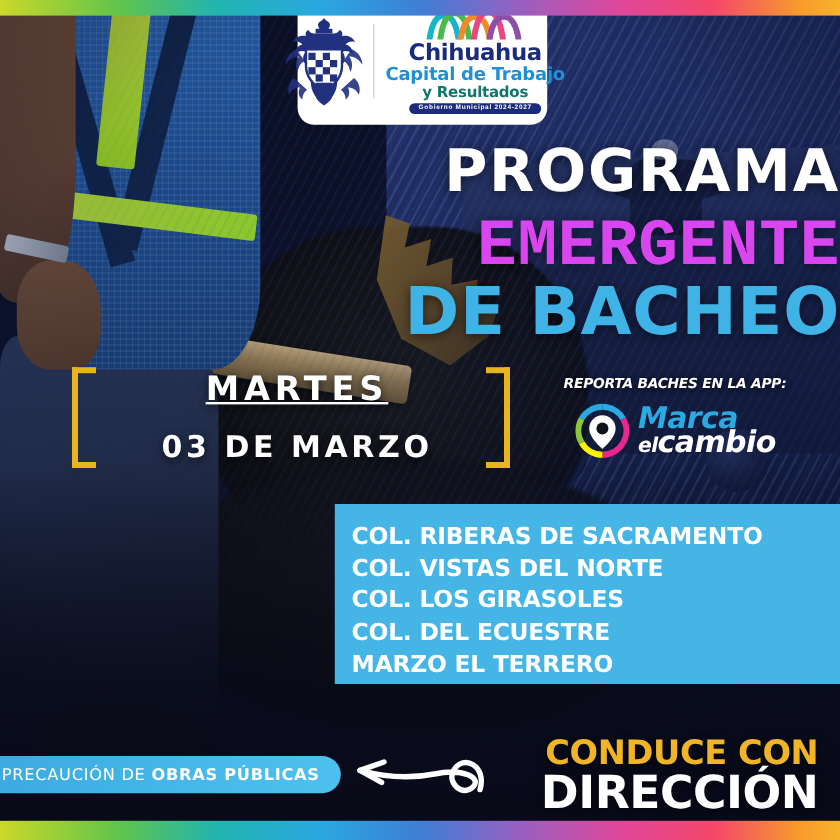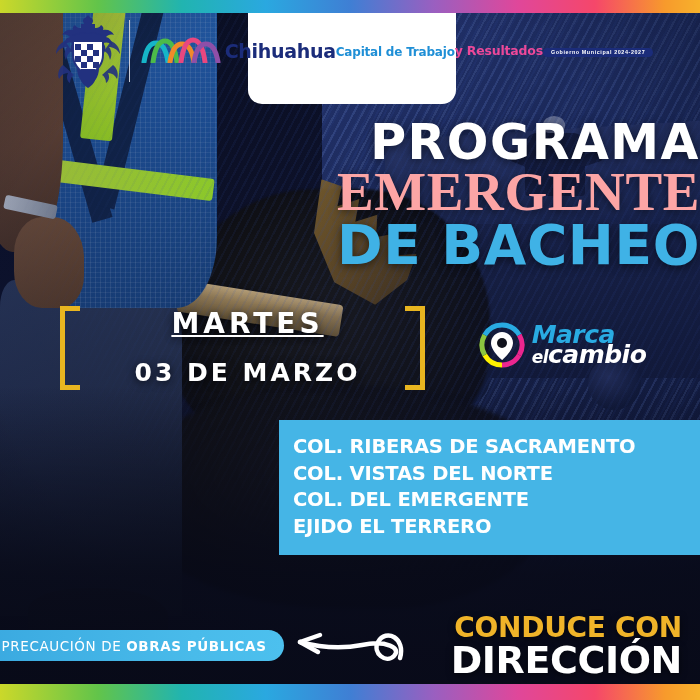--- a/index.html
+++ b/index.html
@@ -126,40 +126,40 @@
                #3f7fd4 50%,#9a5fc0 62%,#e0479a 74%,#f5476a 85%,#f79a2c 95%,#f7b22c 100%); }
   .rainbow.top { top:0; }
   .rainbow.bottom { bottom:0; height:16px; }
 
   
   .logo-card { position:absolute; left:248px; top:0; width:208px; height:104px;
     background:#fff; border-radius:0 0 14px 14px; z-index:35;
     display:flex; align-items:center; justify-content:center; gap:0; padding:8px 10px 10px; }
   .shield { width:74px; height:80px; position:relative; flex:0 0 auto; }
   .logo-sep { width:1px; height:62px; background:#c9ccd8; margin:0 9px 0 4px; flex:0 0 auto; }
-  .logo-text { display:flex; align-items:center; justify-content:center;
+  .logo-text { display:flex; flex-direction:column; align-items:center; justify-content:center;
     line-height:1; flex:0 0 auto; }
   .arch { width:86px; height:26px; margin-bottom:2px; }
   .chi-name { font-size:19px; font-weight:bold; color:#1b2c7a; letter-spacing:-.3px;
     font-family:"DejaVu Sans", sans-serif; }
-  .chi-sub1 { font-size:12px; font-weight:bold; color:#1f8fd6; margin-top:1px;
+  .chi-sub1 { font-size:15px; font-weight:bold; color:#1f8fd6; margin-top:1px;
     font-family:"DejaVu Sans", sans-serif; letter-spacing:-.2px; }
-  .chi-sub2 { font-size:12.5px; font-weight:bold; color:#ec4899; margin-top:1px;
+  .chi-sub2 { font-size:12.5px; font-weight:bold; color:#0f766e; margin-top:1px;
     font-family:"DejaVu Sans", sans-serif; letter-spacing:-.2px; }
   .chi-gov { margin-top:3px; background:#1b2c7a; color:#fff; font-size:5.4px;
     font-weight:bold; letter-spacing:.6px; padding:2px 8px; border-radius:6px;
     white-space:nowrap; }
 
   
   .headline { position:absolute; left:0; right:0; top:120px; text-align:right; z-index:30;
     line-height:.92; }
   .h-1 { font-size:49px; font-weight:bold; color:#ffffff; letter-spacing:1.5px;
     font-family:"DejaVu Sans", sans-serif; text-shadow:0 2px 10px rgba(0,0,0,.55); }
-  .h-2 { font-size:55px; font-weight:bold; color:#fca5a5; letter-spacing:.6px; margin-top:2px;
-    font-family:Liberation Serif, serif; text-shadow:0 2px 10px rgba(0,0,0,.55); }
+  .h-2 { font-size:55px; font-weight:bold; color:#d946ef; letter-spacing:.6px; margin-top:16px;
+    font-family:Liberation Mono, monospace; text-shadow:0 2px 10px rgba(0,0,0,.55); }
   .h-3 { font-size:55px; font-weight:bold; color:#3fb2e6; letter-spacing:.6px; margin-top:2px;
     font-family:"DejaVu Sans", sans-serif; text-shadow:0 2px 10px rgba(0,0,0,.55); }
 
   
   .date-wrap { position:absolute; left:60px; top:306px; width:365px; height:84px; z-index:30; }
   .brk { position:absolute; top:0; width:20px; height:84px; border:5px solid #e8b520; }
   .brk-l { left:0; border-right:none; }
   .brk-r { right:0; border-left:none; }
   .date-txt { position:absolute; left:40px; right:30px; top:2px; text-align:center;
     color:#fff; font-family:"DejaVu Sans", sans-serif; font-weight:bold; line-height:1.12;
@@ -175,21 +175,21 @@
   .app-logo { margin-top:10px; display:flex; align-items:center; justify-content:center; gap:7px; }
   .pin { width:46px; height:46px; flex:0 0 auto; }
   .app-words { display:flex; flex-direction:column; align-items:flex-start; line-height:.9; }
   .w-marca { font-size:25px; font-weight:bold; color:#29abe2; font-style:italic;
     font-family:"DejaVu Sans", sans-serif; letter-spacing:-.5px; }
   .w-cambio { font-size:25px; font-weight:bold; color:#ffffff; font-style:italic;
     font-family:"DejaVu Sans", sans-serif; letter-spacing:-.5px; margin-top:-3px; }
   .w-cambio .el { font-size:17px; }
 
   
-  .colonias { position:absolute; left:279px; top:420px; width:421px; padding:14px 0 14px 14px;
+  .colonias { position:absolute; left:279px; top:420px; width:421px; padding:14px 0 2px 14px;
     background:#45b5e6; z-index:30; }
   .col-item { color:#fff; font-size:19.5px; font-weight:bold; letter-spacing:-.2px;
     line-height:1.37; font-family:"DejaVu Sans", sans-serif; white-space:nowrap; }
 
   
   .dir-pill { position:absolute; left:-16px; top:630px; width:300px; height:31px;
     background:linear-gradient(90deg,#3aa9e0 0%,#49bbea 70%,#4cc0ee 100%);
     border-radius:0 16px 16px 0; z-index:30;
     display:flex; align-items:center; justify-content:center; }
   .dir-txt { color:#fff; font-size:13.5px; letter-spacing:.6px;
@@ -315,20 +315,21 @@
   <div class="date-wrap">
     <div class="brk brk-l"></div>
     <div class="brk brk-r"></div>
     <div class="date-txt">
       <div class="d-1">MARTES</div>
       <div class="d-2">03 DE MARZO</div>
     </div>
   </div>
 
   <div class="app-wrap">
+    <div class="app-label">REPORTA BACHES EN LA APP:</div>
     <div class="app-logo">
       <svg class="pin" viewBox="0 0 46 46">
         <g fill="none" stroke-width="5">
           <path d="M23 3a20 20 0 0 1 17.3 10" stroke="#29abe2"></path>
           <path d="M40.3 13a20 20 0 0 1 0 20" stroke="#ec268f"></path>
           <path d="M40.3 33a20 20 0 0 1-17.3 10" stroke="#ec268f"></path>
           <path d="M23 43a20 20 0 0 1-17.3-10" stroke="#fff200"></path>
           <path d="M5.7 33a20 20 0 0 1 0-20" stroke="#8cc63f"></path>
           <path d="M5.7 13A20 20 0 0 1 23 3" stroke="#29abe2"></path>
         </g>
@@ -338,22 +339,23 @@
       <div class="app-words">
         <span class="w-marca">Marca</span>
         <span class="w-cambio"><span class="el">el</span><span>cambio</span></span>
       </div>
     </div>
   </div>
 
   <div class="colonias">
     <div class="col-item">COL. RIBERAS DE SACRAMENTO</div>
     <div class="col-item">COL. VISTAS DEL NORTE</div>
-    <div class="col-item">COL. DEL EMERGENTE</div>
-    <div class="col-item">EJIDO EL TERRERO</div>
+    <div class="col-item">COL. LOS GIRASOLES</div>
+    <div class="col-item">COL. DEL ECUESTRE</div>
+    <div class="col-item">MARZO EL TERRERO</div>
   </div>
 
   <div class="dir-pill">
     <div class="dir-txt"><span>PRECAUCIÓN DE </span><b>OBRAS PÚBLICAS</b></div>
   </div>
 
   <svg class="arrow" viewBox="0 0 125 62">
     <path d="M118 40 C124 20 104 10 96 24 C90 35 104 46 112 38 C120 30 104 22 80 27 C60 31 40 30 18 24" fill="none" stroke="#fff" stroke-width="4.5" stroke-linecap="round"></path>
     <path d="M18 24 L36 34 M18 24 L38 17" fill="none" stroke="#fff" stroke-width="4.5" stroke-linecap="round"></path>
   </svg>

